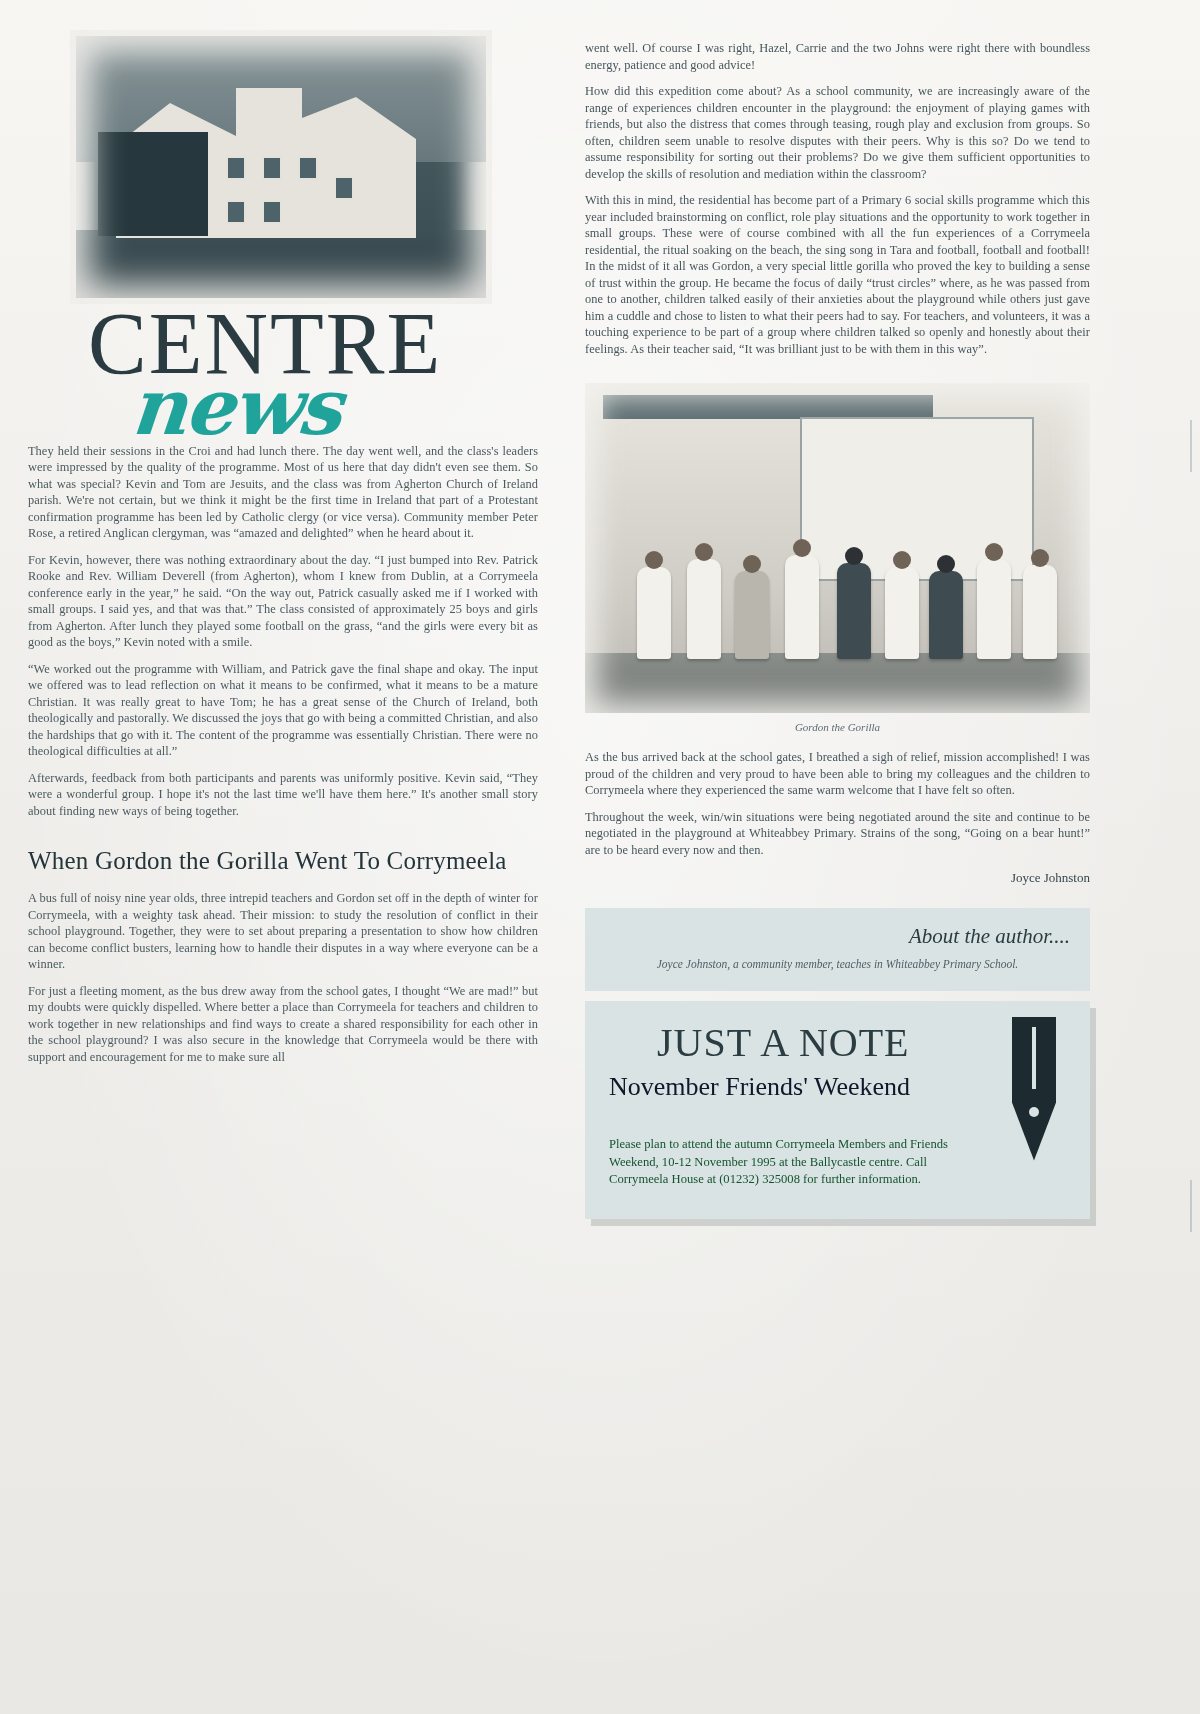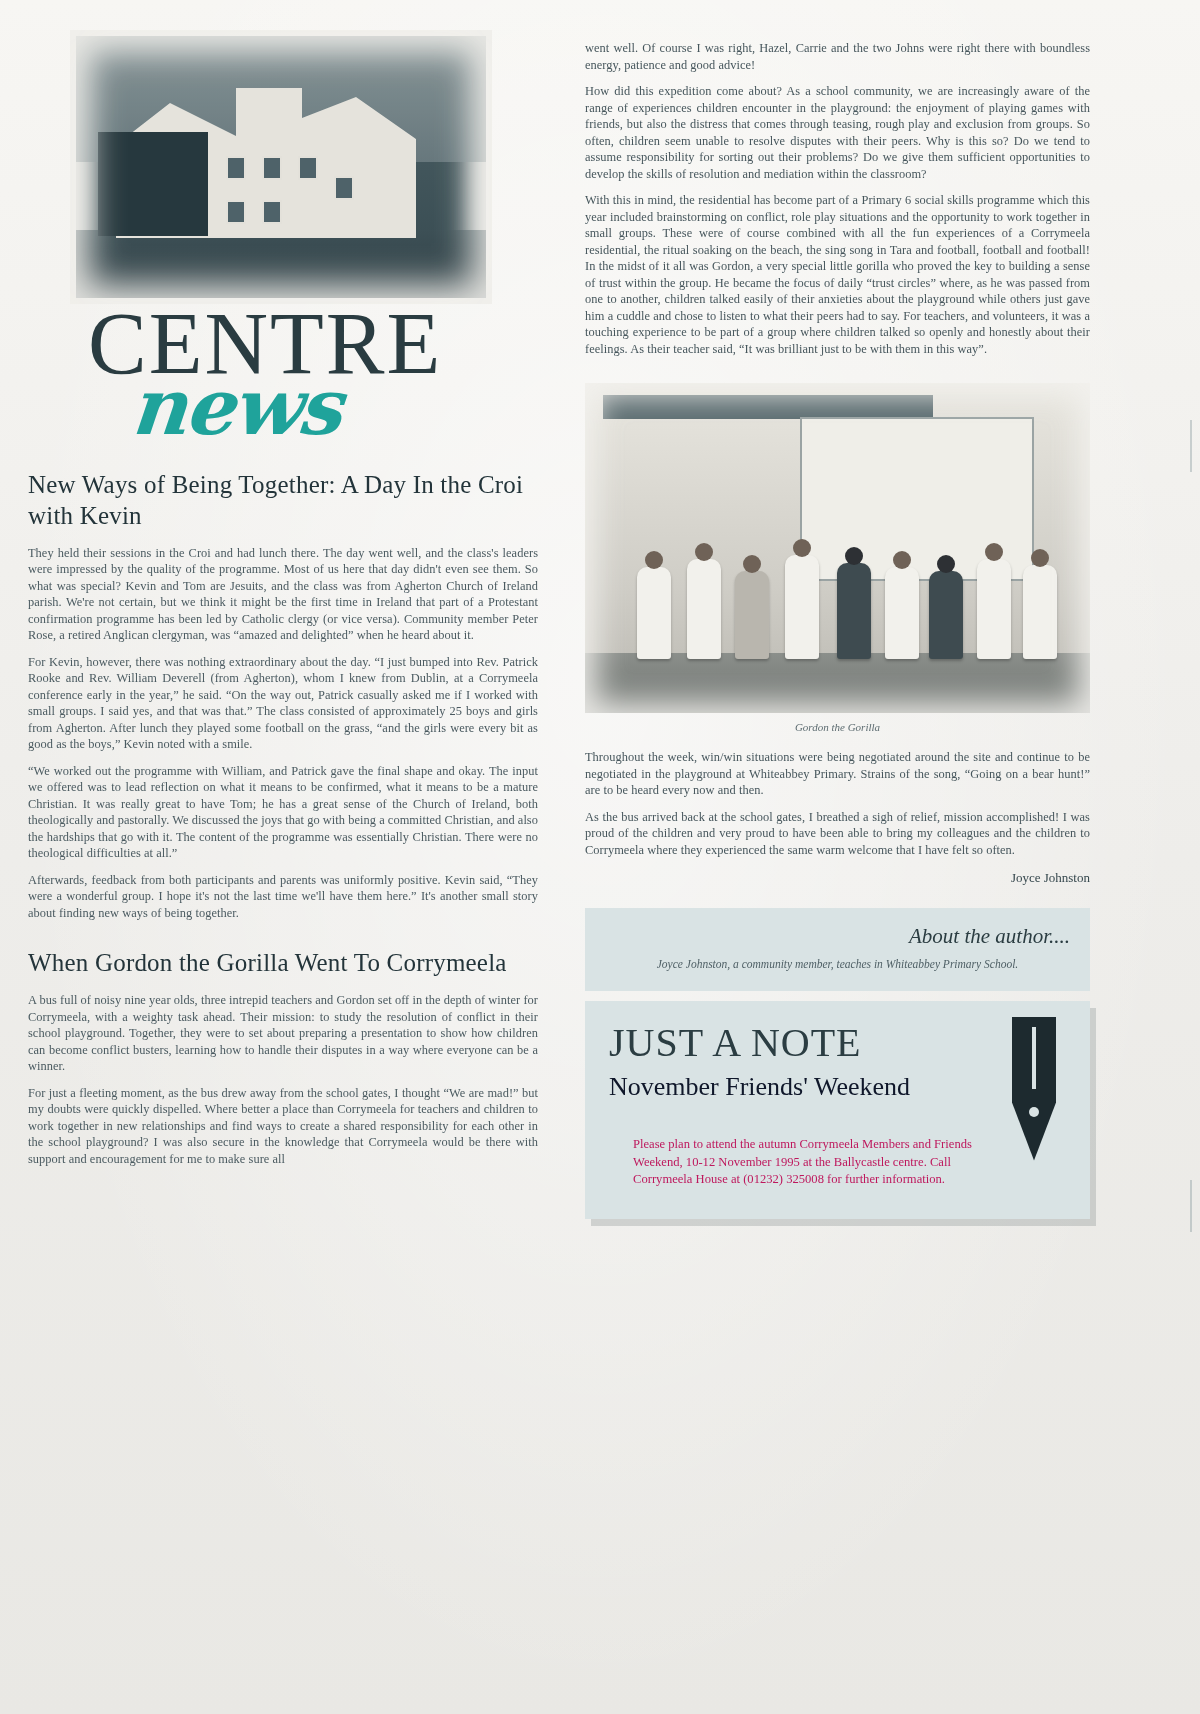--- a/index.html
+++ b/index.html
@@ -232,36 +232,36 @@
     background: #d9e3e4;
     padding: 22px 24px 30px 24px;
     box-shadow: 6px 7px 0 0 rgba(120,130,130,0.28);
   }
   .note-title {
     font-family: "Liberation Serif", serif;
     font-size: 40px;
     letter-spacing: 1px;
     color: #2b3d42;
     line-height: 1;
+    margin-left: 48px;
   }
   .note-sub {
     font-family: "Liberation Serif", serif;
     font-size: 26px;
     line-height: 1.2;
     color: #0f172a;
     margin-top: 8px;
   }
   .note-body {
     margin-top: 34px;
     font-size: 12.6px;
     line-height: 1.42;
-    color: #be185d;
+    color: #14532d;
     text-align: left;
     max-width: 360px;
-    margin-left: 24px;
   }
   .pen-icon {
     position: absolute;
     right: 34px;
     top: 16px;
     width: 44px;
     height: 150px;
   }
   .pen-body {
     position: absolute; left: 0; top: 0; width: 44px; height: 86px;
@@ -312,21 +312,20 @@
         <div class="mp-win" style="left:186px; top:164px;"></div>
         <div class="mp-win" style="left:258px; top:140px;"></div>
         <div class="mp-fade"></div>
       </div>
 
       <div class="masthead-word">
         <div class="word-centre">CENTRE</div>
         <div class="word-news">news</div>
       </div>
 
-      <h2 class="headline">New Ways of Being Together: A Day In the Croi with Kevin</h2>
 
       <p class="body">They held their sessions in the Croi and had lunch there. The day went well, and the class's leaders were impressed by the quality of the programme. Most of us here that day didn't even see them. So what was special? Kevin and Tom are Jesuits, and the class was from Agherton Church of Ireland parish. We're not certain, but we think it might be the first time in Ireland that part of a Protestant confirmation programme has been led by Catholic clergy (or vice versa). Community member Peter Rose, a retired Anglican clergyman, was “amazed and delighted” when he heard about it.</p>
       <p class="body">For Kevin, however, there was nothing extraordinary about the day. “I just bumped into Rev. Patrick Rooke and Rev. William Deverell (from Agherton), whom I knew from Dublin, at a Corrymeela conference early in the year,” he said. “On the way out, Patrick casually asked me if I worked with small groups. I said yes, and that was that.” The class consisted of approximately 25 boys and girls from Agherton. After lunch they played some football on the grass, “and the girls were every bit as good as the boys,” Kevin noted with a smile.</p>
       <p class="body">“We worked out the programme with William, and Patrick gave the final shape and okay. The input we offered was to lead reflection on what it means to be confirmed, what it means to be a mature Christian. It was really great to have Tom; he has a great sense of the Church of Ireland, both theologically and pastorally. We discussed the joys that go with being a committed Christian, and also the hardships that go with it. The content of the programme was essentially Christian. There were no theological difficulties at all.”</p>
       <p class="body">Afterwards, feedback from both participants and parents was uniformly positive. Kevin said, “They were a wonderful group. I hope it's not the last time we'll have them here.” It's another small story about finding new ways of being together.</p>
 
       <h2 class="headline second">When Gordon the Gorilla Went To Corrymeela</h2>
 
       <p class="body">A bus full of noisy nine year olds, three intrepid teachers and Gordon set off in the depth of winter for Corrymeela, with a weighty task ahead. Their mission: to study the resolution of conflict in their school playground. Together, they were to set about preparing a presentation to show how children can become conflict busters, learning how to handle their disputes in a way where everyone can be a winner.</p>
       <p class="body">For just a fleeting moment, as the bus drew away from the school gates, I thought “We are mad!” but my doubts were quickly dispelled. Where better a place than Corrymeela for teachers and children to work together in new relationships and find ways to create a shared responsibility for each other in the school playground? I was also secure in the knowledge that Corrymeela would be there with support and encouragement for me to make sure all</p>
@@ -349,22 +348,22 @@
         <div class="kid" style="left:200px; height:104px;"></div>
         <div class="kid dark" style="left:252px; height:96px;"></div>
         <div class="kid" style="left:300px; height:92px;"></div>
         <div class="kid dark" style="left:344px; height:88px;"></div>
         <div class="kid" style="left:392px; height:100px;"></div>
         <div class="kid" style="left:438px; height:94px;"></div>
         <div class="pg-fade"></div>
       </div>
       <div class="caption">Gordon the Gorilla</div>
 
+      <p class="body">As the bus arrived back at the school gates, I breathed a sigh of relief, mission accomplished! I was proud of the children and very proud to have been able to bring my colleagues and the children to Corrymeela where they experienced the same warm welcome that I have felt so often.</p>
       <p class="body">Throughout the week, win/win situations were being negotiated around the site and continue to be negotiated in the playground at Whiteabbey Primary. Strains of the song, “Going on a bear hunt!” are to be heard every now and then.</p>
-      <p class="body">As the bus arrived back at the school gates, I breathed a sigh of relief, mission accomplished! I was proud of the children and very proud to have been able to bring my colleagues and the children to Corrymeela where they experienced the same warm welcome that I have felt so often.</p>
 
       <div class="byline">Joyce Johnston</div>
 
       <div class="about-box">
         <div class="about-title">About the author....</div>
         <div class="about-text">Joyce Johnston, a community member, teaches in Whiteabbey Primary School.</div>
       </div>
 
       <div class="note-box">
         <div class="pen-icon">

